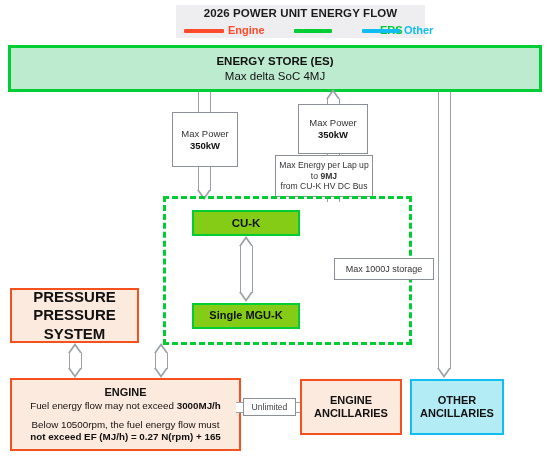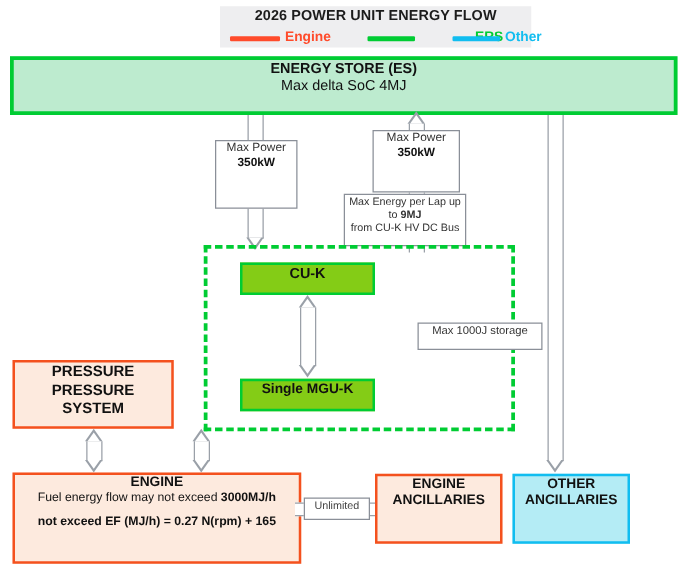--- a/index.html
+++ b/index.html
@@ -32,21 +32,21 @@
   #lg-engine .lg-label{left:44px;}
   #lg-ers{left:118px;}
   #lg-ers .lg-line{width:38px;}
   #lg-ers .lg-label{left:42px;padding-left:44px;}
   #lg-other{left:186px;}
   #lg-other .lg-line{width:38px;}
   #lg-other .lg-label{left:42px;}
 
   
   .box{position:absolute;box-sizing:border-box;display:flex;
-       justify-content:center;text-align:center;}
+       align-items:center;justify-content:center;text-align:center;}
   .box .txt{line-height:1.22;}
 
   .grn{border:3px solid #00cc33;background:#bdebcf;}
   .grn2{border:2.5px solid #00cc33;background:#84cc16;}
   .org{border:2.5px solid #f4511e;background:#fdeade;}
   .cyn{border:2.5px solid #11bdf0;background:#b4ecf5;}
   .gry{border:1px solid #8a8f98;background:#ffffff;}
 
   
   #es{left:8px;top:45px;width:534px;height:47px;}
@@ -65,21 +65,21 @@
   #cuk .txt{font-size:11.5px;font-weight:bold;color:#111;}
   #mguk{left:192px;top:303px;width:108px;height:26px;}
   #mguk .txt{font-size:11px;font-weight:bold;color:#111;}
   #store1000{left:302px;top:258px;width:100px;height:22px;margin-left:32px;}
   #store1000 .txt{font-size:9px;color:#333;}
 
   #noners{left:484px;top:215px;width:60px;height:54px;}
   #noners .txt{font-size:10.5px;font-weight:bold;color:#111;}
 
   #pcs{left:10px;top:288px;width:129px;height:55px;}
-  #pcs .txt{font-size:12px;font-weight:bold;color:#111;}
+  #pcs .txt{font-size:15px;font-weight:bold;color:#111;}
 
   #engine{left:10px;top:378px;width:231px;height:73px;}
   #engine .txt{font-size:9.8px;color:#111;padding:0 4px;}
   #engine .hd{font-size:11px;font-weight:bold;}
 
   #unlim{left:243px;top:398px;width:53px;height:18px;}
   #unlim .txt{font-size:8.6px;color:#444;}
 
   #engaux{left:300px;top:379px;width:102px;height:56px;}
   #engaux .txt{font-size:11px;font-weight:bold;color:#111;}
@@ -225,20 +225,21 @@
     <div class="shaft-v" style="left:155px;top:353px;width:11px;height:16px;"></div>
     <div class="head head-u" style="left:153.5px;top:343px;"></div>
     <div class="head head-d" style="left:153.5px;top:368px;"></div>
   </div>
 
   <div class="box org" id="engine">
     <div class="txt">
       <div class="hd">ENGINE</div>
       <div><span>Fuel energy flow may not exceed </span><b>3000MJ/h</b></div>
       <div style="height:7px;"></div>
+      <div>Below 10500rpm, the fuel energy flow must</div>
       <div style="font-weight:bold;">not exceed EF (MJ/h) = 0.27 N(rpm) + 165</div>
     </div>
   </div>
 
   <div class="conn">
     <div class="shaft-h" style="left:236px;top:402px;width:8px;height:9px;"></div>
     <div class="shaft-h" style="left:295px;top:402px;width:6px;height:9px;"></div>
     <div class="head head-r" style="left:300px;top:400px;"></div>
   </div>
 

